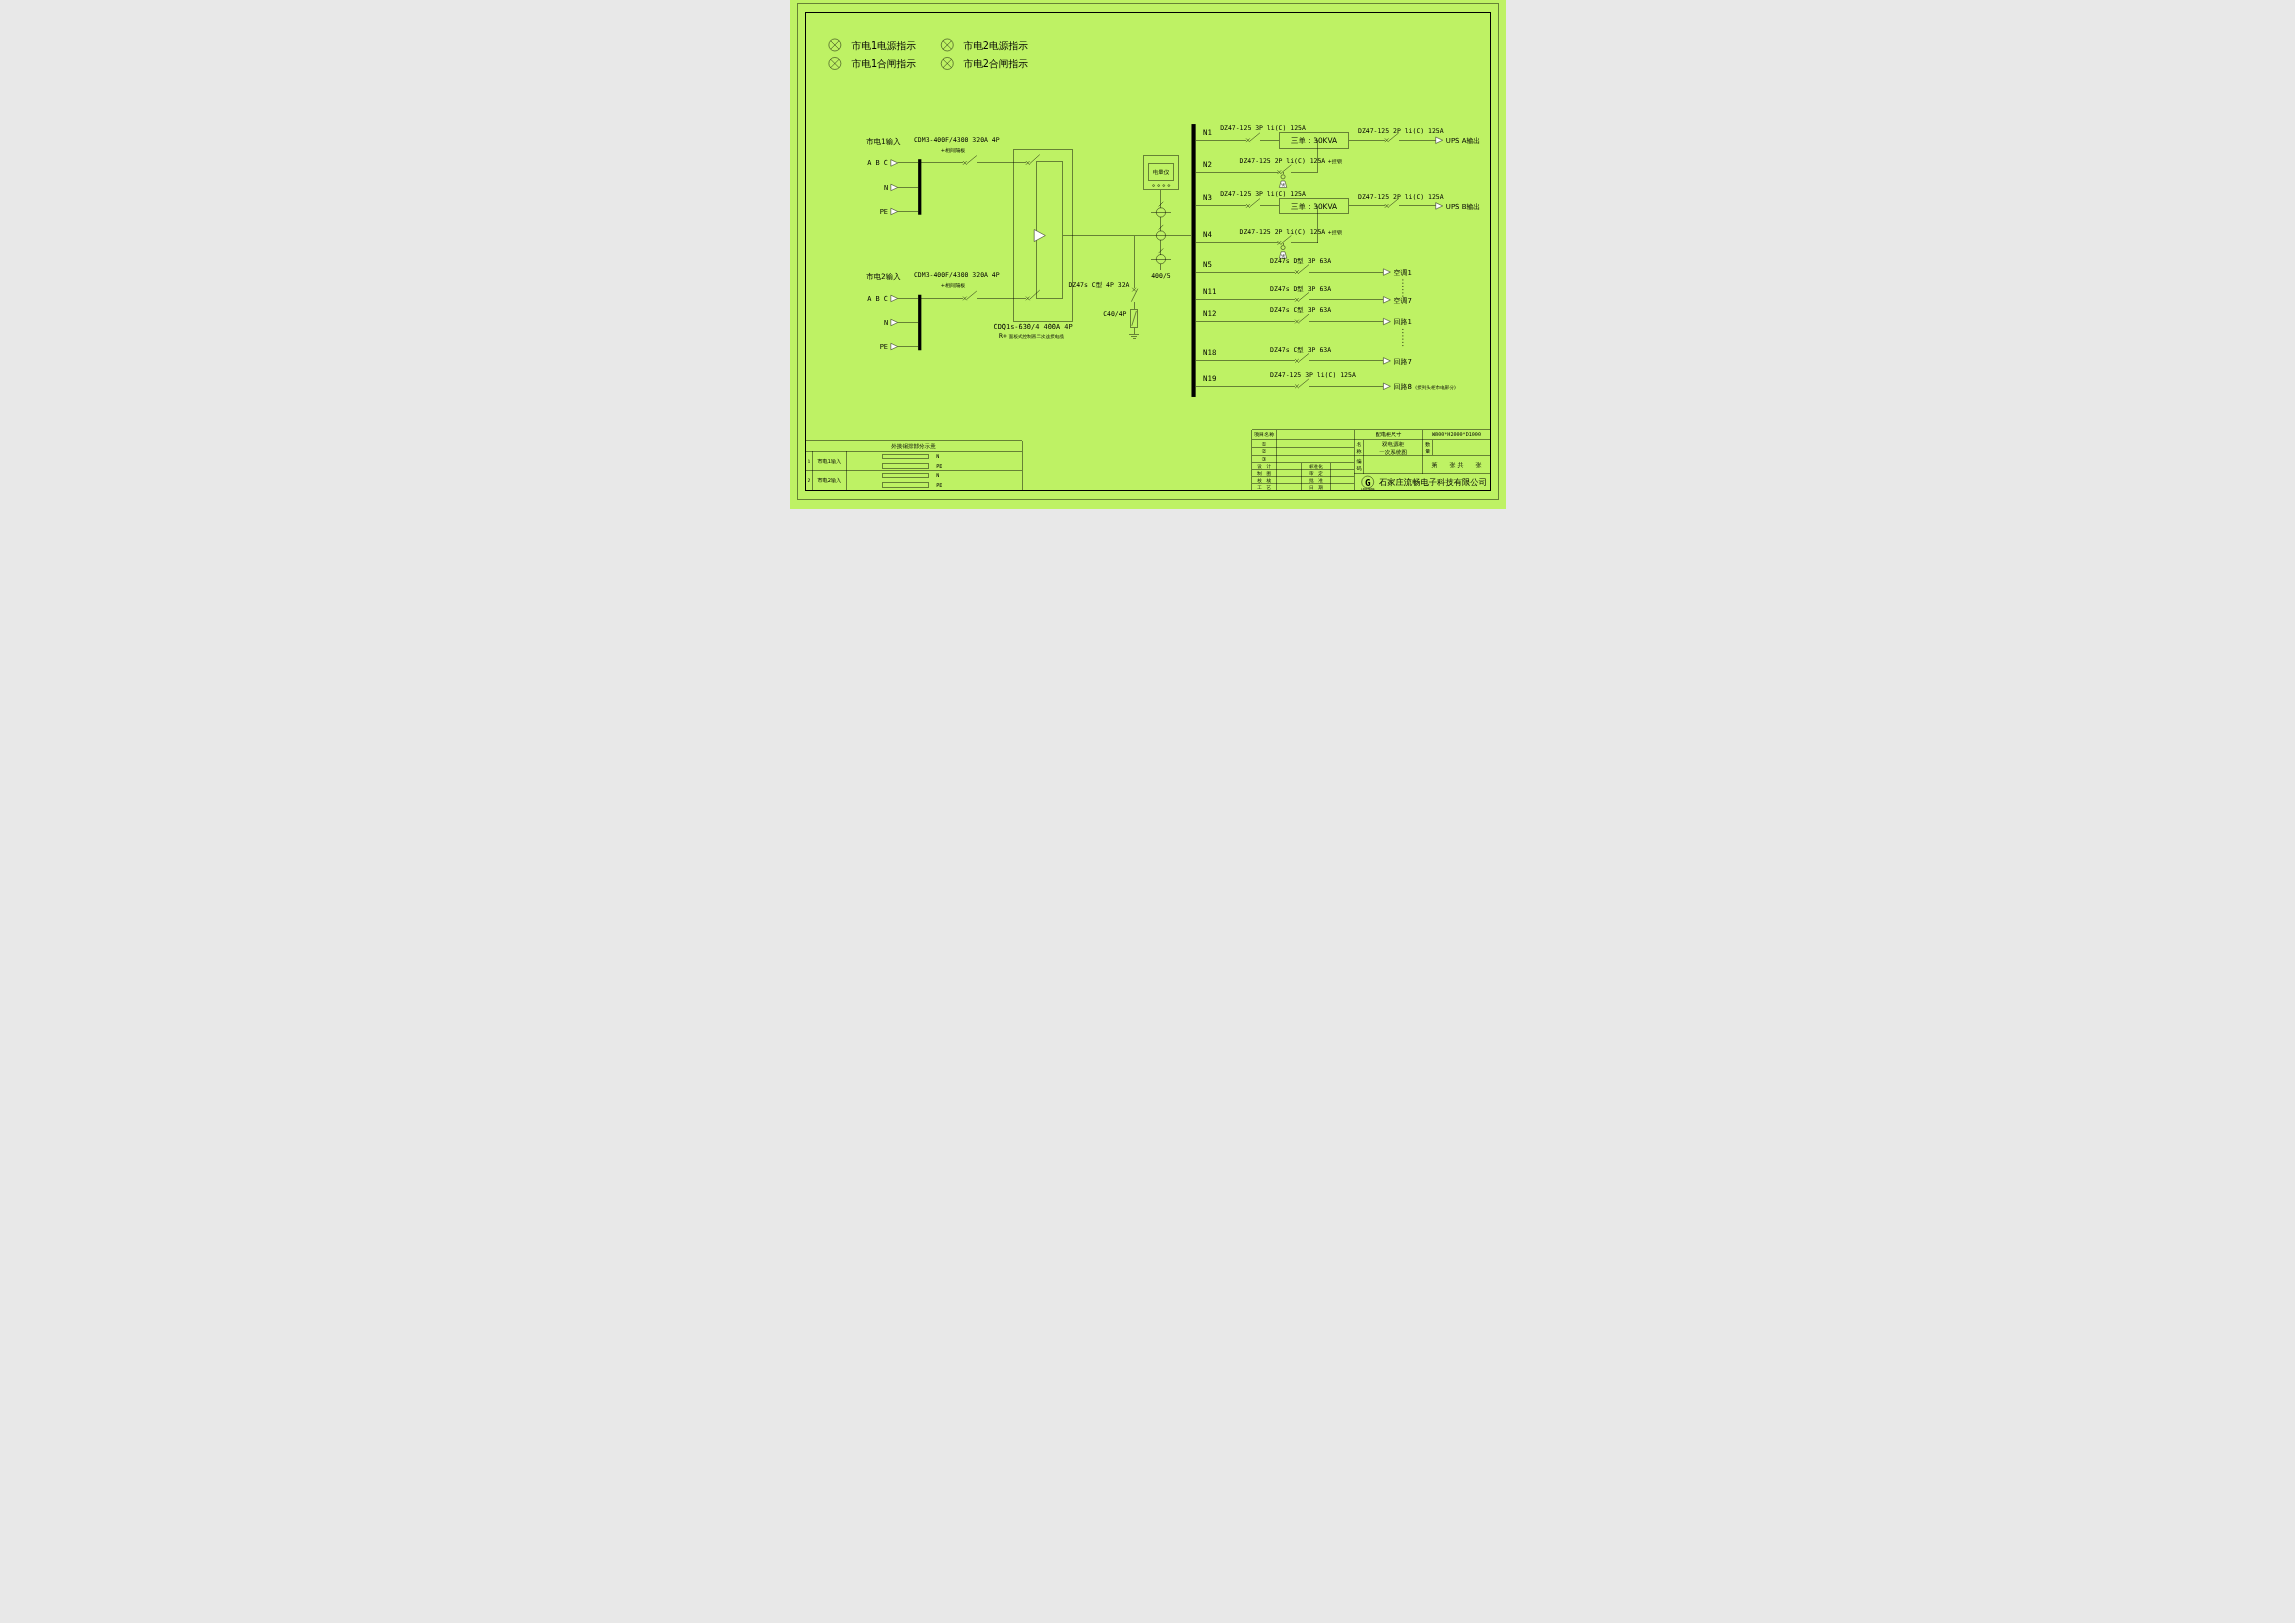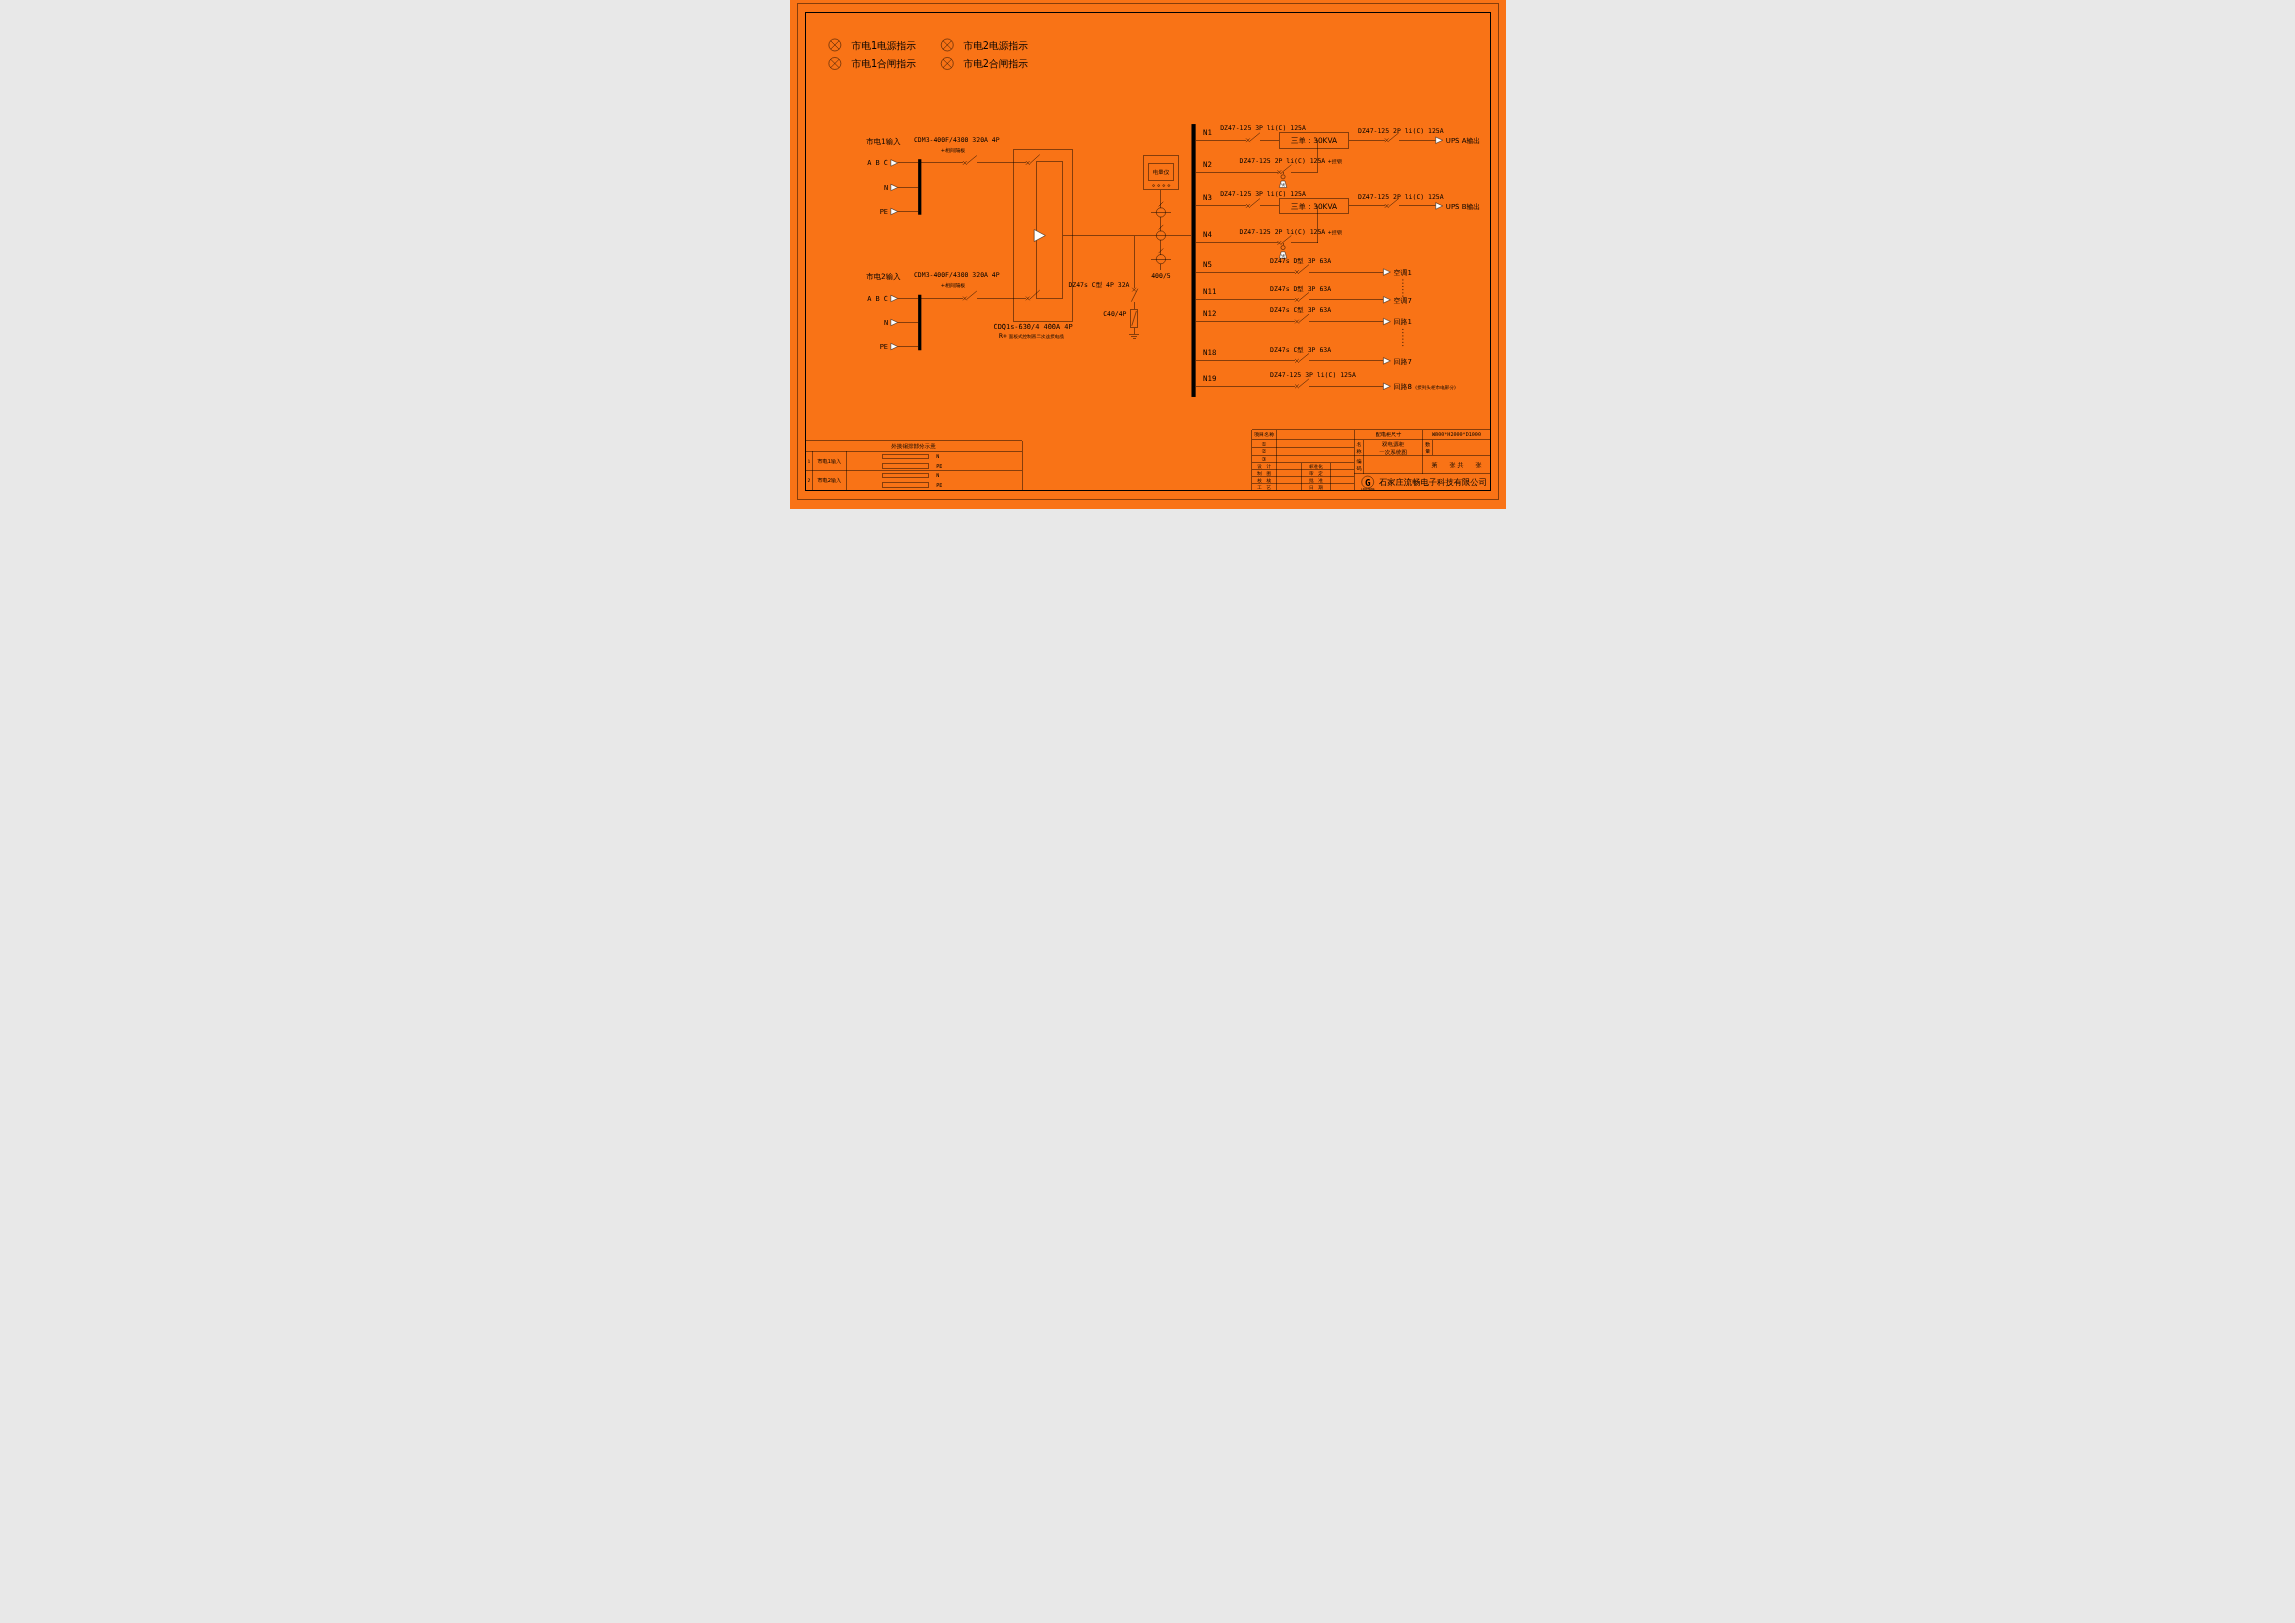--- a/index.html
+++ b/index.html
@@ -1,16 +1,16 @@
 <!DOCTYPE html>
 <html style="font-size:7.4px"><head>
 <meta charset="utf-8">
 <style>
   html,body{margin:0;padding:0;background:#e8e8e8;}
-  #sheet{position:relative;width:716px;height:509px;background:#f97316;margin:0 auto;}
+  #sheet{position:relative;width:716px;height:509px;background:#bef264;margin:0 auto;}
   svg{position:absolute;left:0;top:0;}
   .w   {stroke:#000;stroke-width:1;fill:none;shape-rendering:crispEdges;}
   .wd  {stroke:#000;stroke-width:1;fill:none;}
   .w3  {stroke:#000;stroke-width:3;fill:none;shape-rendering:crispEdges;}
   .bk  {fill:#000;stroke:none;}
   .openfill{fill:#fff;stroke:#000;stroke-width:1;}
   text {fill:#000;stroke:none;font-family:"DejaVu Sans Mono","DejaVu Sans",monospace;}
   .cjk {font-family:"DejaVu Sans","Liberation Sans",sans-serif;}
   .mid {text-anchor:middle;}
   .end {text-anchor:end;}

